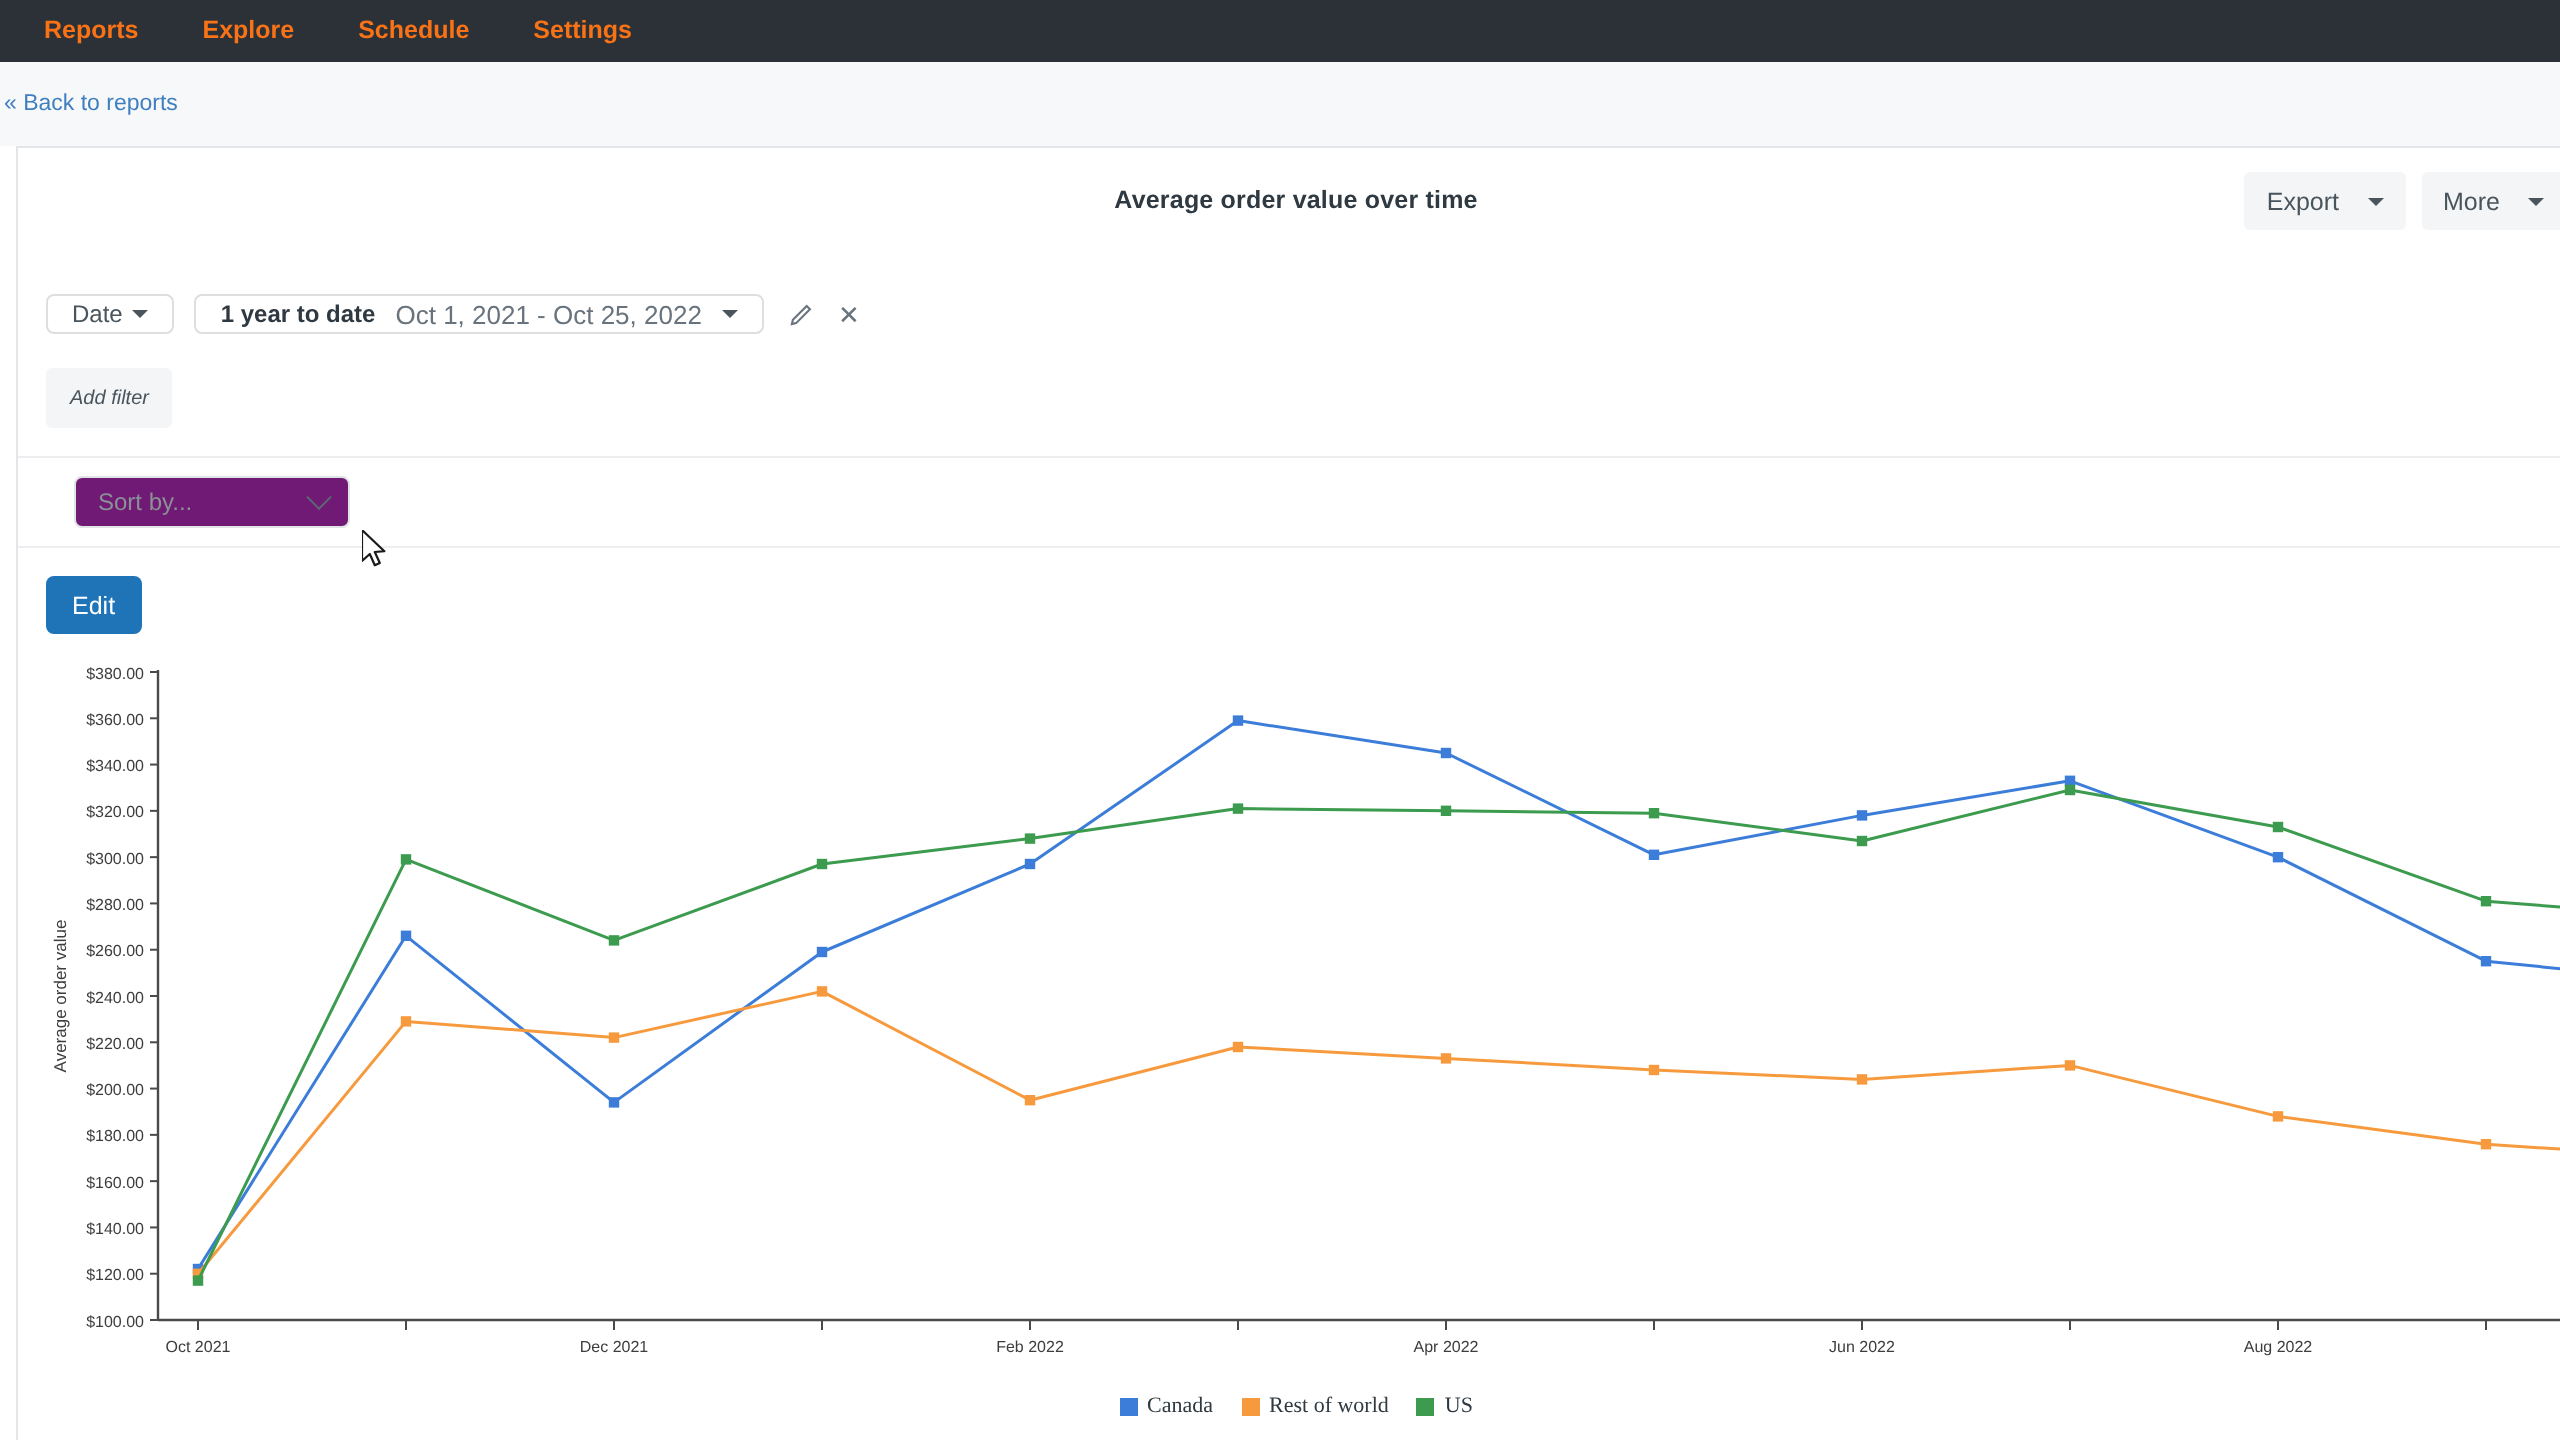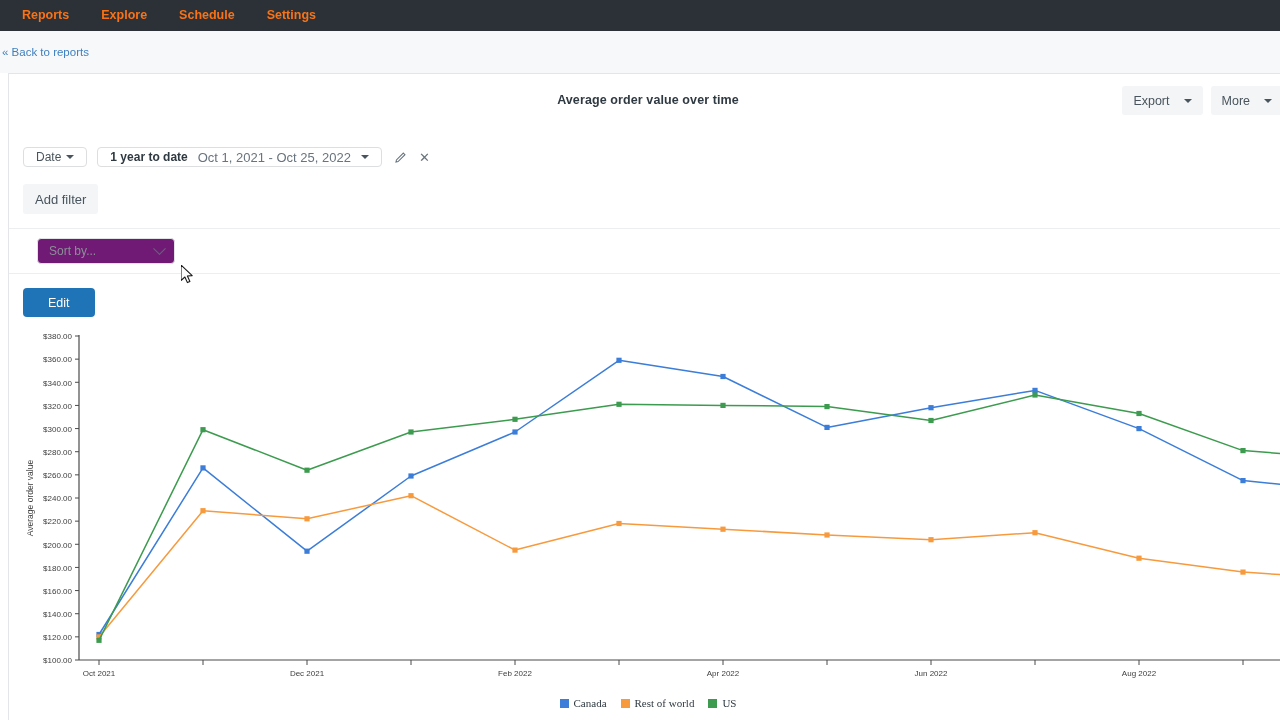--- a/index.html
+++ b/index.html
@@ -137,24 +137,25 @@
   .pencil-svg { display:block; }
 
   
   #add-filter-wrap { padding:6px 0 0 14px; }
   #add-filter-btn {
     background:#f3f5f7;
     border:none;
     border-radius:3px;
     height:30px;
     padding:0 12px;
-    font-size:13px;
+    font-size:10px;
     color:#49545c;
     cursor:pointer;
     font-family:"Liberation Sans", sans-serif;
+    font-style:italic;
   }
 
   
   #sort-row {
     margin-top:14px;
     border-top:1px solid #eceef0;
     border-bottom:1px solid #eceef0;
     height:46px;
     display:flex;
     align-items:center;
@@ -182,21 +183,21 @@
   }
 
   
   #edit-wrap { padding:14px 0 0 14px; }
   #edit-btn {
     background:#1f73b7;
     color:#fff;
     border:none;
     border-radius:4px;
     height:29px;
-    padding:0 25px;
+    padding:0 13px;
     font-size:12.5px;
     cursor:pointer;
     font-family:"Liberation Sans", sans-serif;
   }
 
   
   #chart-area {
     position:relative;
     margin-top:11px;
     height:385px;

